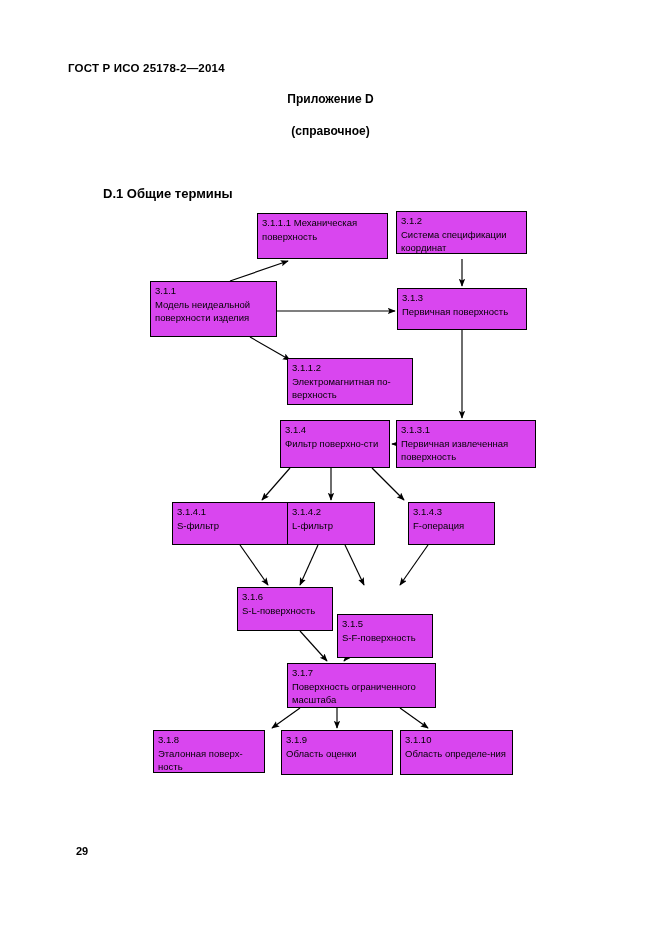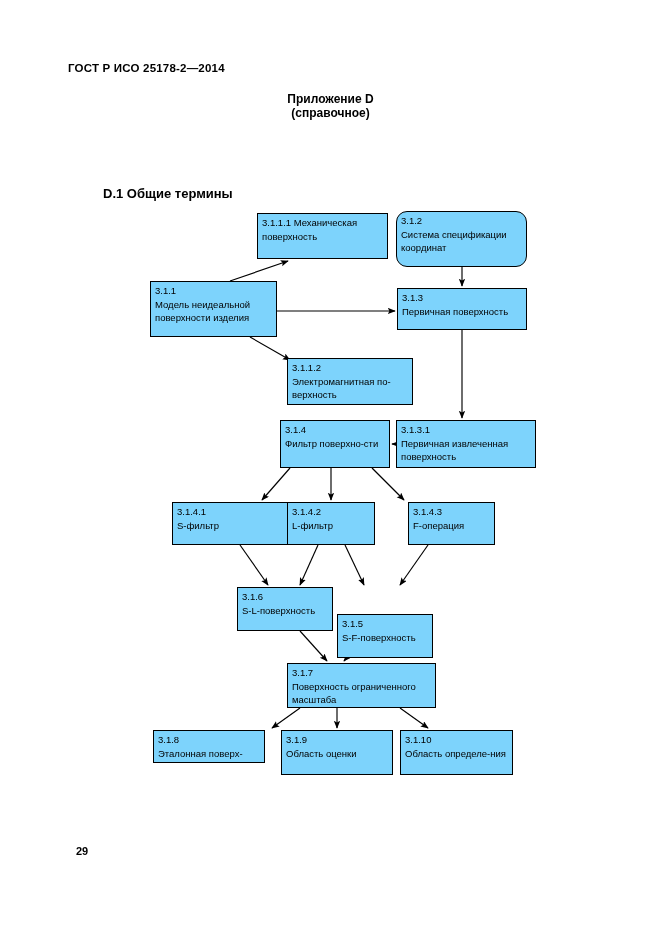--- a/index.html
+++ b/index.html
@@ -33,21 +33,21 @@
   .annex-block {
     position: absolute;
     left: 0;
     top: 92px;
     width: 661px;
     text-align: center;
     font-size: 12px;
     font-weight: bold;
     line-height: 14px;
   }
-  .annex-block .sub { font-weight: bold; }
+  .annex-block .sub { font-weight: bold; margin-top: 18px; }
   .main-title {
     position: absolute;
     left: 0;
     top: 150px;
     width: 661px;
     text-align: center;
     font-size: 13px;
     font-weight: bold;
     letter-spacing: 0.3px;
   }
@@ -79,21 +79,21 @@
     left: 0;
     top: 0;
     width: 661px;
     height: 935px;
     pointer-events: none;
   }
   .node {
     position: absolute;
     box-sizing: border-box;
     border: 1px solid #000000;
-    background: #7dd3fc;
+    background: #d946ef;
     font-size: 9.5px;
     line-height: 13.5px;
     padding: 2px 4px 2px 4px;
     overflow: hidden;
   }
   .node .code { display: block; white-space: nowrap; }
   .node .label { display: block; }
   .node.inline .code { display: inline; }
   .node.inline .label { display: inline; }
 </style>
@@ -135,21 +135,21 @@
           <line x1="428" y1="545" x2="400" y2="585" marker-end="url(#ah)"></line>
           <line x1="300" y1="631" x2="327" y2="661" marker-end="url(#ah)"></line>
           <line x1="370" y1="631" x2="344" y2="661" marker-end="url(#ah)"></line>
           <line x1="300" y1="708" x2="272" y2="728" marker-end="url(#ah)"></line>
           <line x1="337" y1="708" x2="337" y2="728" marker-end="url(#ah)"></line>
           <line x1="400" y1="708" x2="428" y2="728" marker-end="url(#ah)"></line>
         </g>
     </svg>
     <div id="nodes">
         <div class="node inline" style="left: 257px; top: 213px; width: 131px; height: 46px;"><span class="code">3.1.1.1</span> <span class="label">Механическая поверхность</span></div>
-        <div class="node" style="left: 396px; top: 211px; width: 131px; height: 56px; border-radius: 11px;">
+        <div class="node" style="left: 396px; top: 211px; width: 131px; height: 43px;">
           <span class="code">3.1.2</span>
           <span class="label">Система спецификации координат</span>
         </div>
         <div class="node" style="left: 150px; top: 281px; width: 127px; height: 56px;">
           <span class="code">3.1.1</span>
           <span class="label">Модель неидеальной поверхности изделия</span>
         </div>
         <div class="node" style="left: 397px; top: 288px; width: 130px; height: 42px;">
           <span class="code">3.1.3</span>
           <span class="label">Первичная поверхность</span>
@@ -183,21 +183,21 @@
           <span class="label">S-L-поверхность</span>
         </div>
         <div class="node" style="left: 337px; top: 587px; width: 96px; height: 44px; margin-top: 27px;">
           <span class="code">3.1.5</span>
           <span class="label">S-F-поверхность</span>
         </div>
         <div class="node" style="left: 287px; top: 663px; width: 149px; height: 45px;">
           <span class="code">3.1.7</span>
           <span class="label">Поверхность ограниченного масштаба</span>
         </div>
-        <div class="node" style="left: 153px; top: 730px; width: 112px; height: 33px;">
+        <div class="node" style="left: 153px; top: 730px; width: 112px; height: 43px;">
           <span class="code">3.1.8</span>
           <span class="label">Эталонная поверх-ность</span>
         </div>
         <div class="node" style="left: 281px; top: 730px; width: 112px; height: 45px;">
           <span class="code">3.1.9</span>
           <span class="label">Область оценки</span>
         </div>
         <div class="node" style="left: 400px; top: 730px; width: 113px; height: 45px;">
           <span class="code">3.1.10</span>
           <span class="label">Область определе-ния</span>

